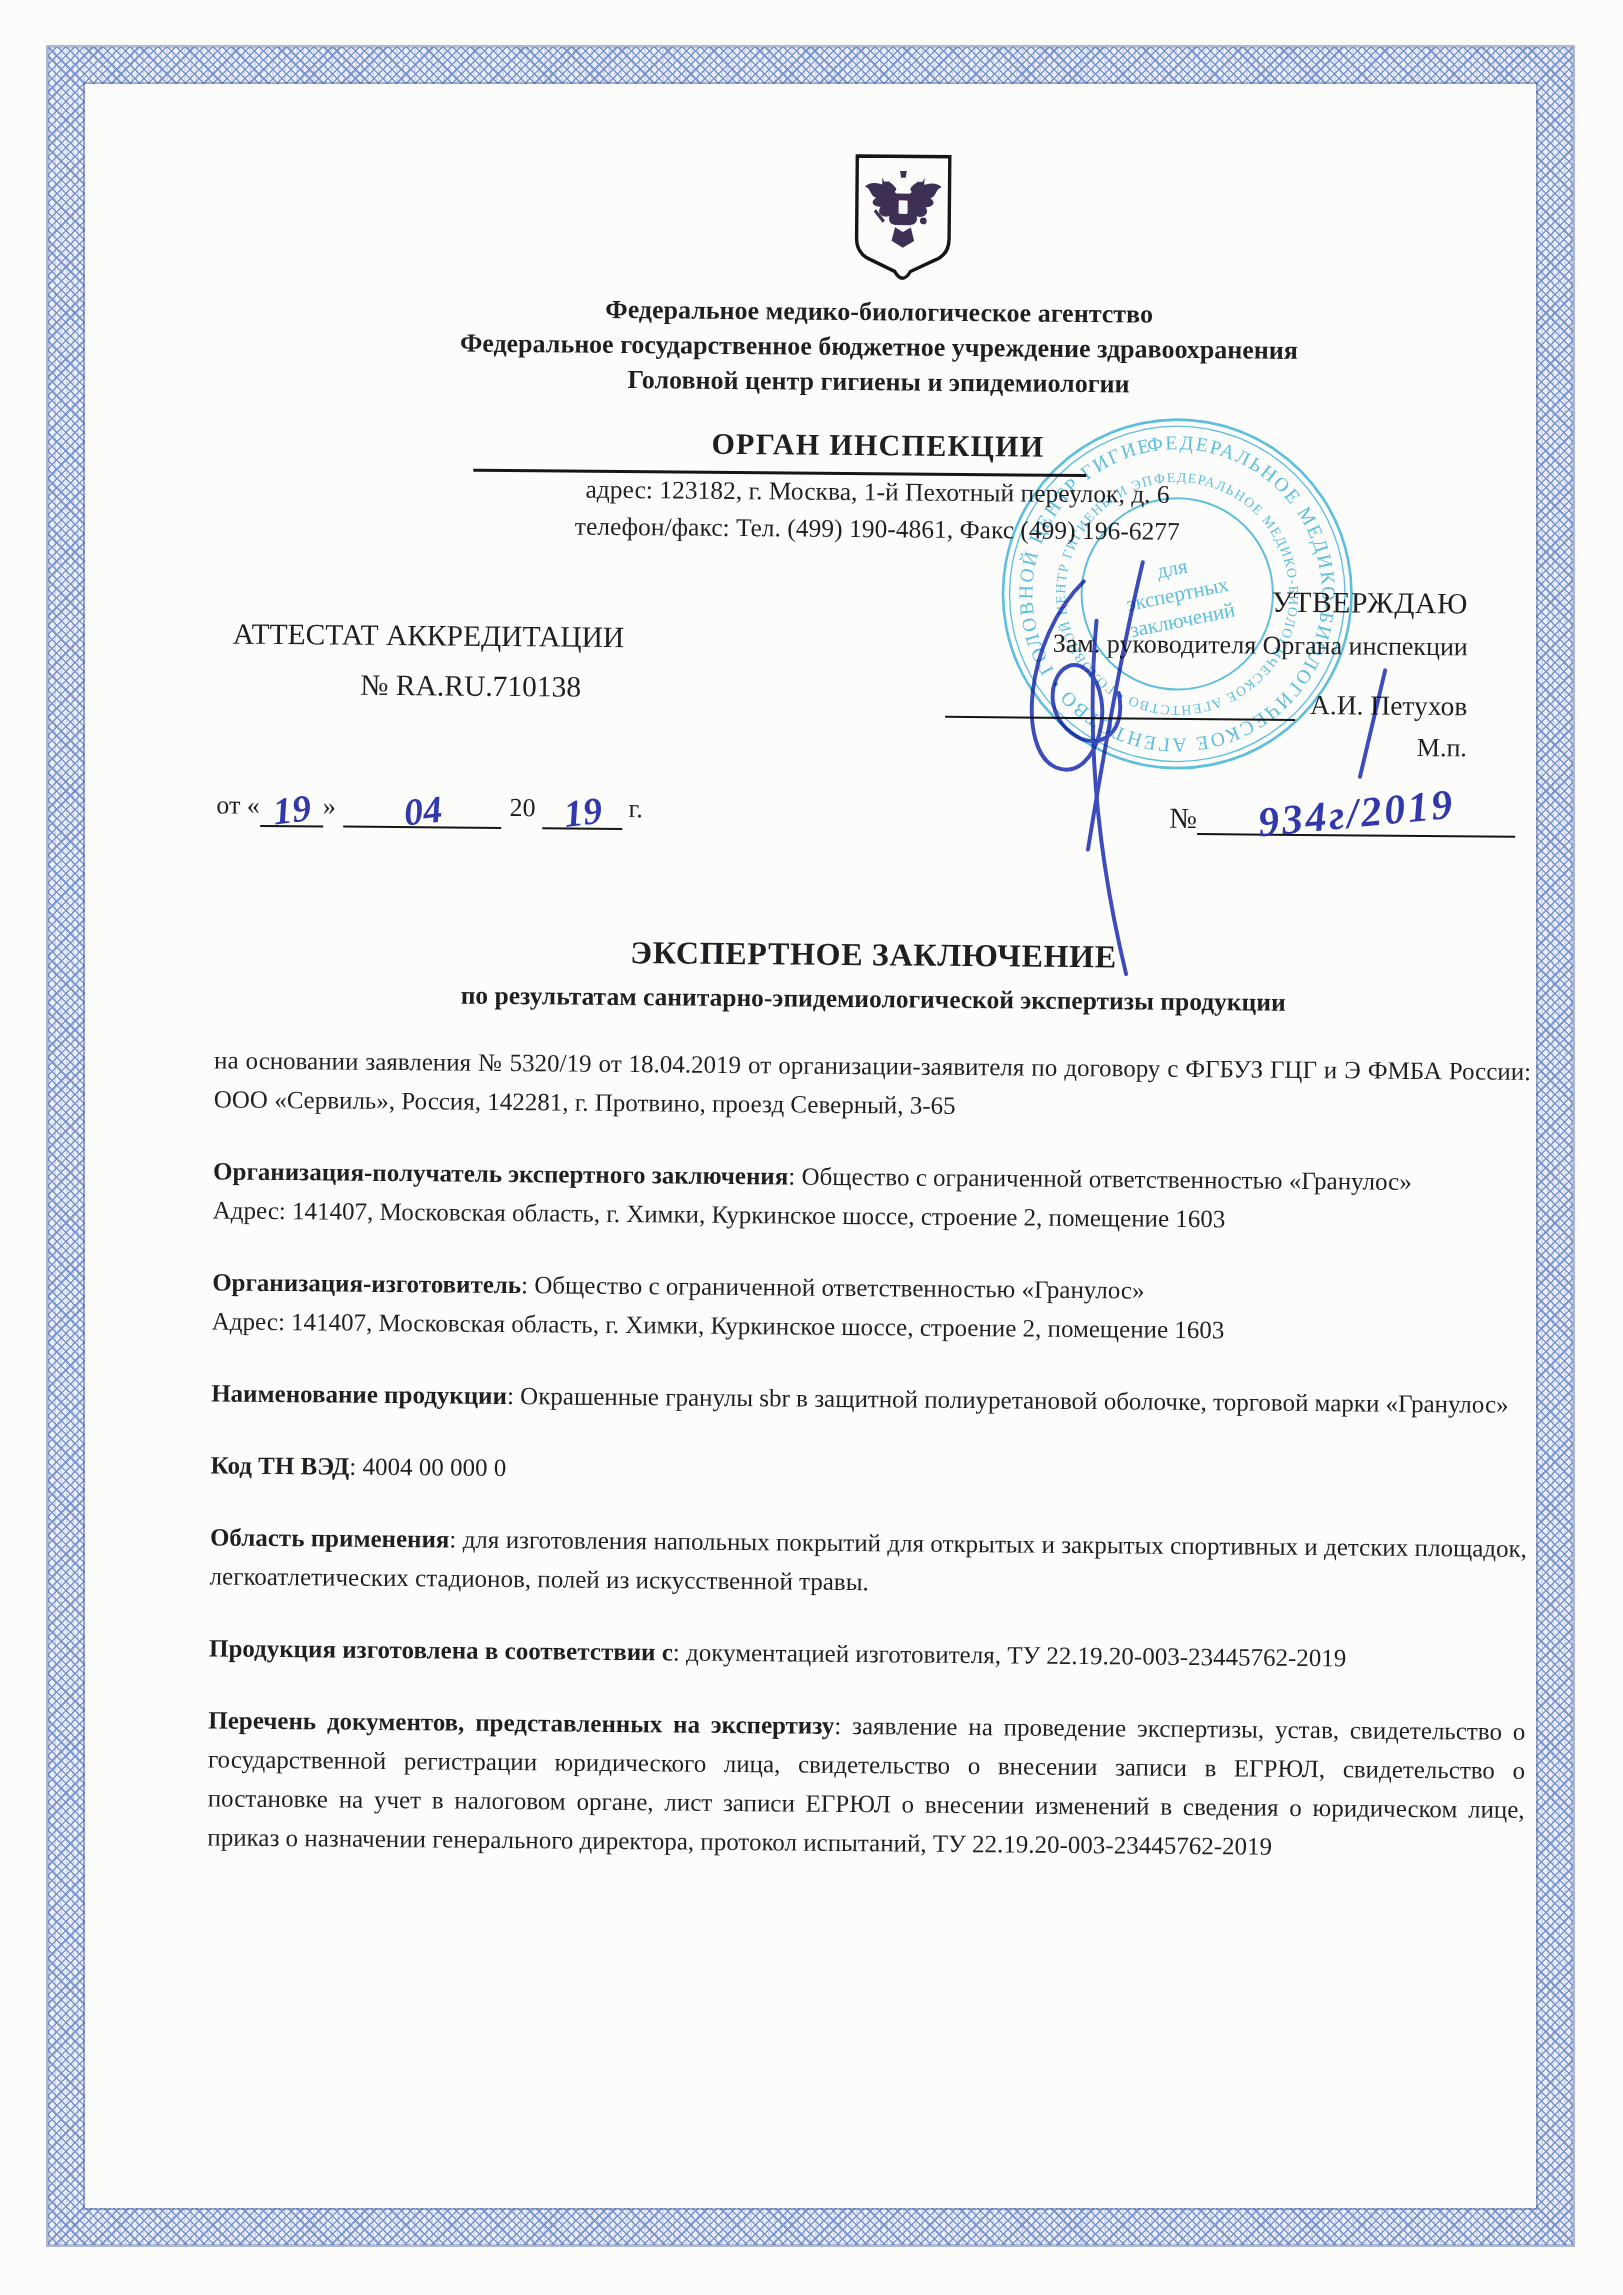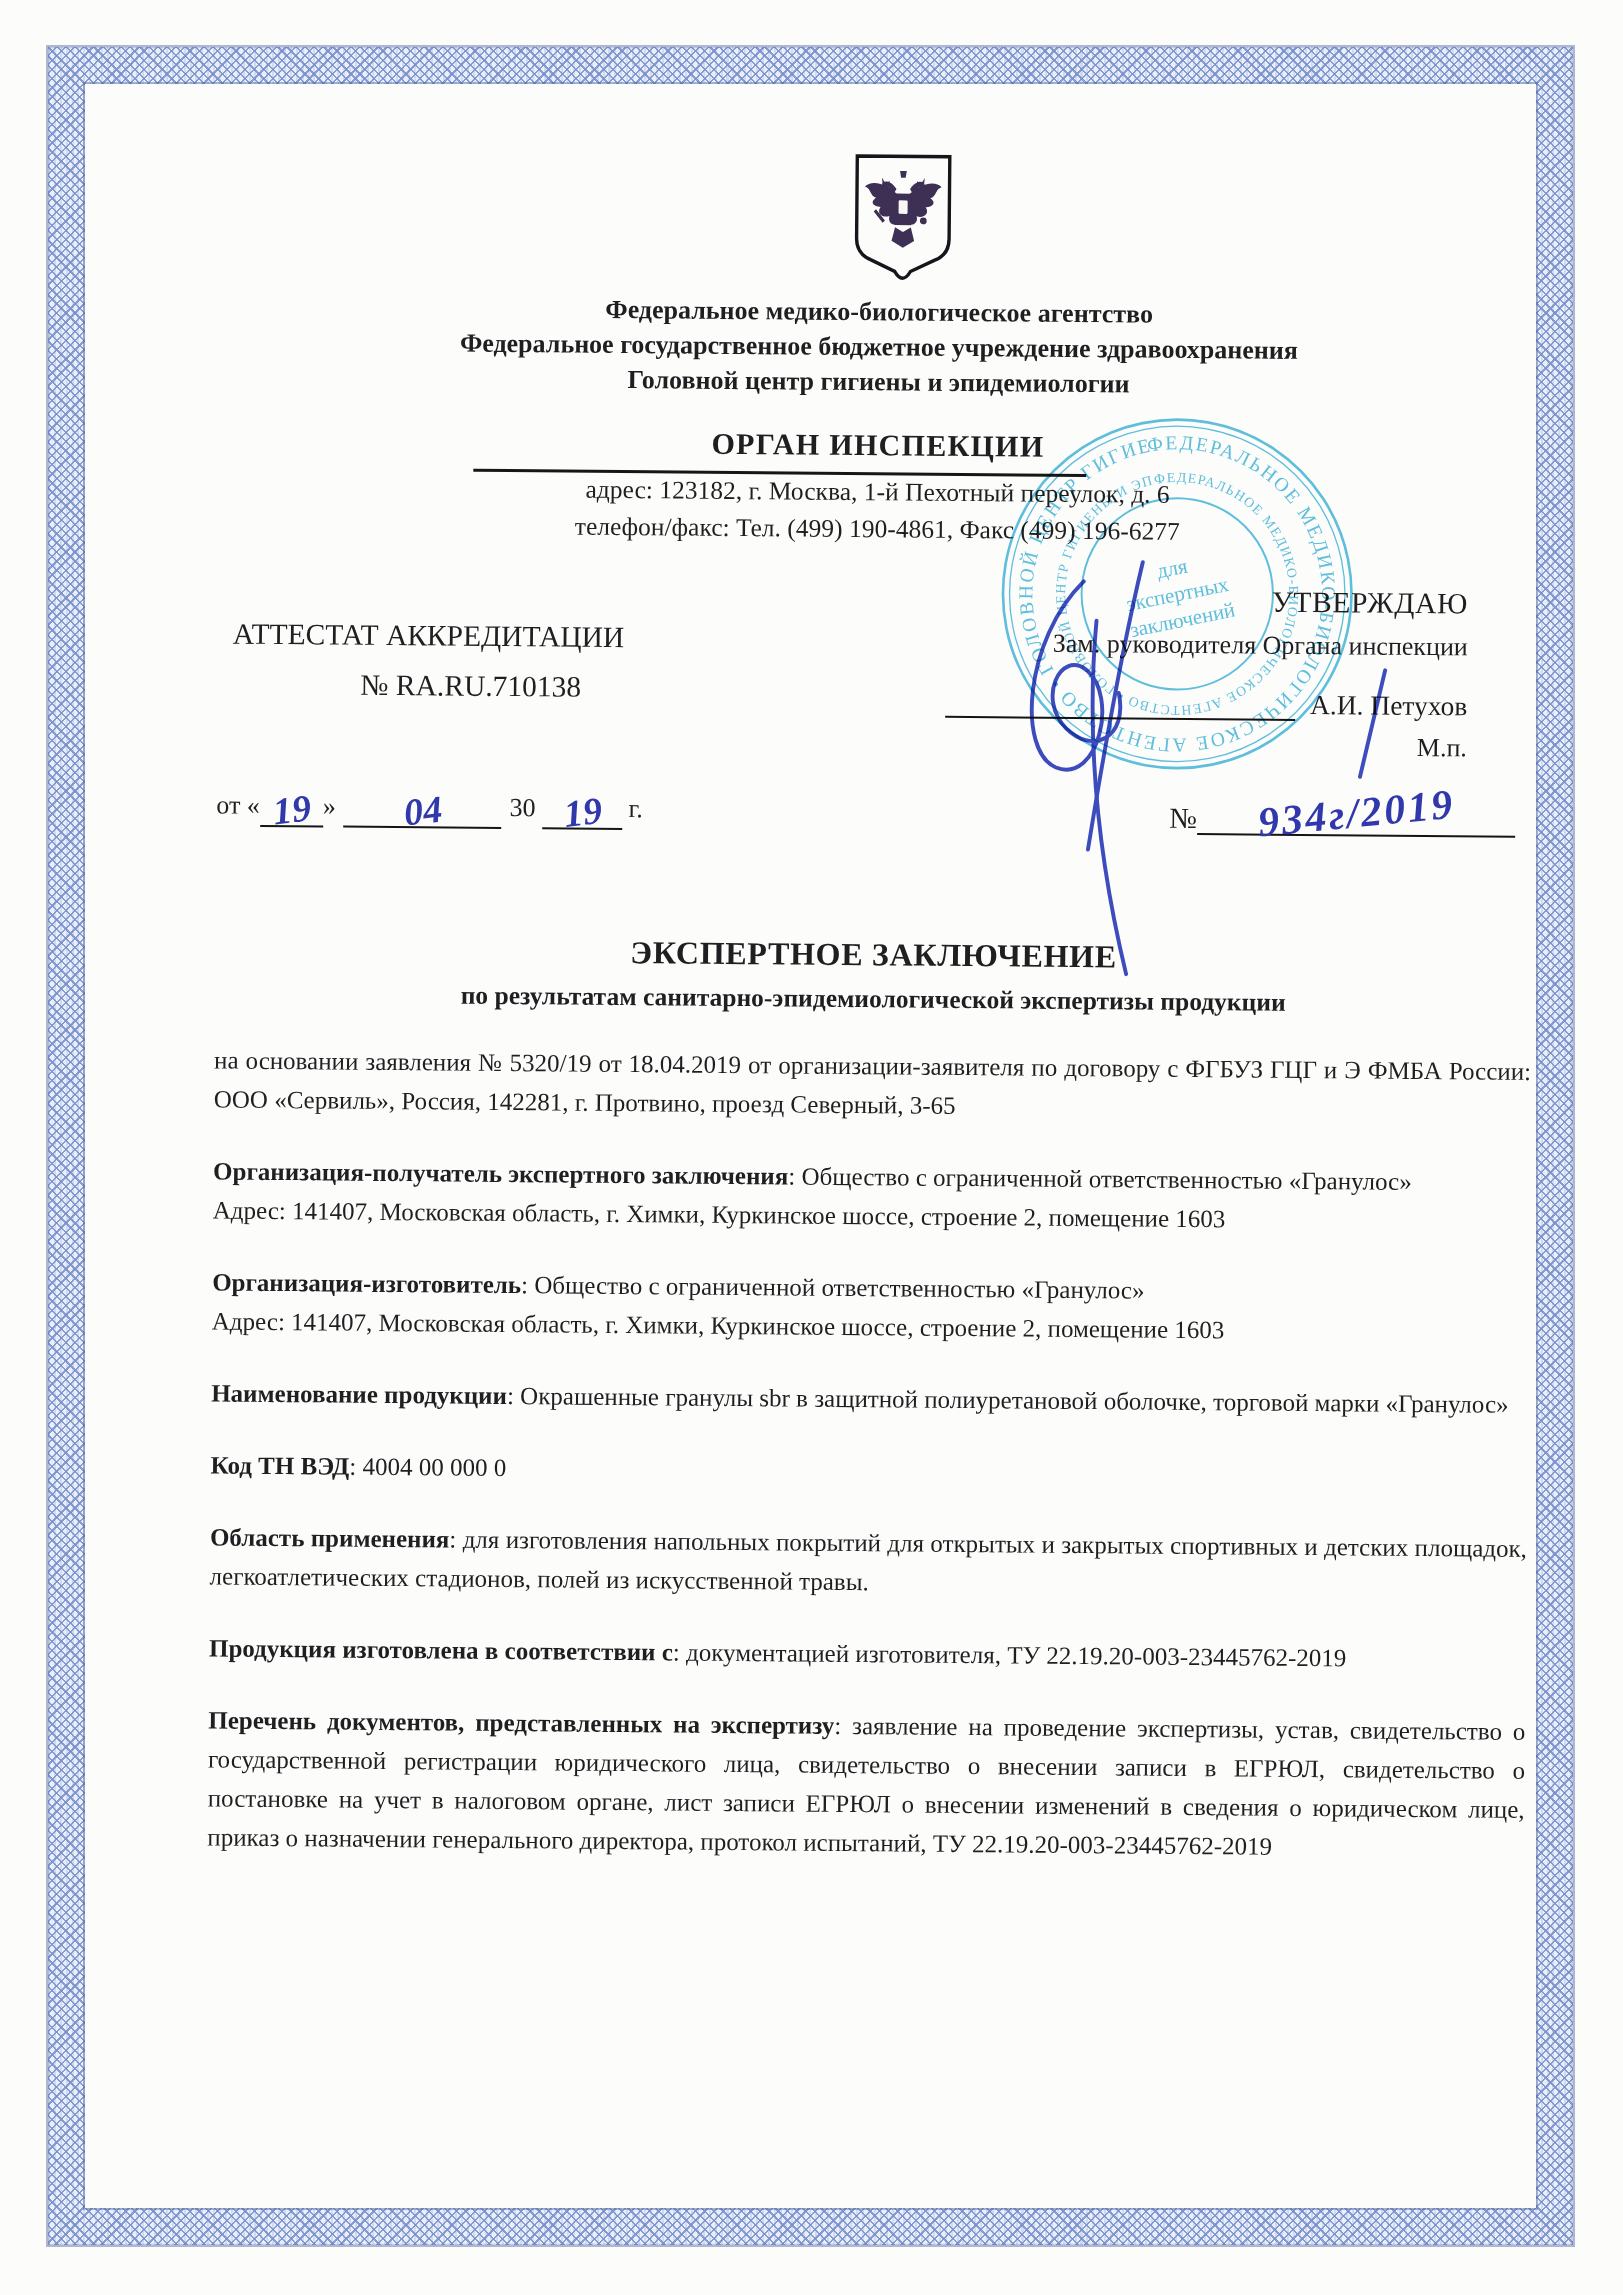--- a/index.html
+++ b/index.html
@@ -119,21 +119,21 @@
 
   <div class="date-row">
     <span>от «</span>
     <span class="blank day">
       <span class="hw hw-sm">19</span>
     </span>
     <span>»</span>
     <span class="blank month">
       <span class="hw hw-sm">04</span>
     </span>
-    <span>30</span>
+    <span>20</span>
     <span class="blank year">
       <span class="hw hw-sm">19</span>
     </span>
     <span>г.</span>
   </div>
 
   <div class="num-row">
     <span>№</span>
     <span class="blank num">
       <span class="hw hw-lg">934г/2019</span>

